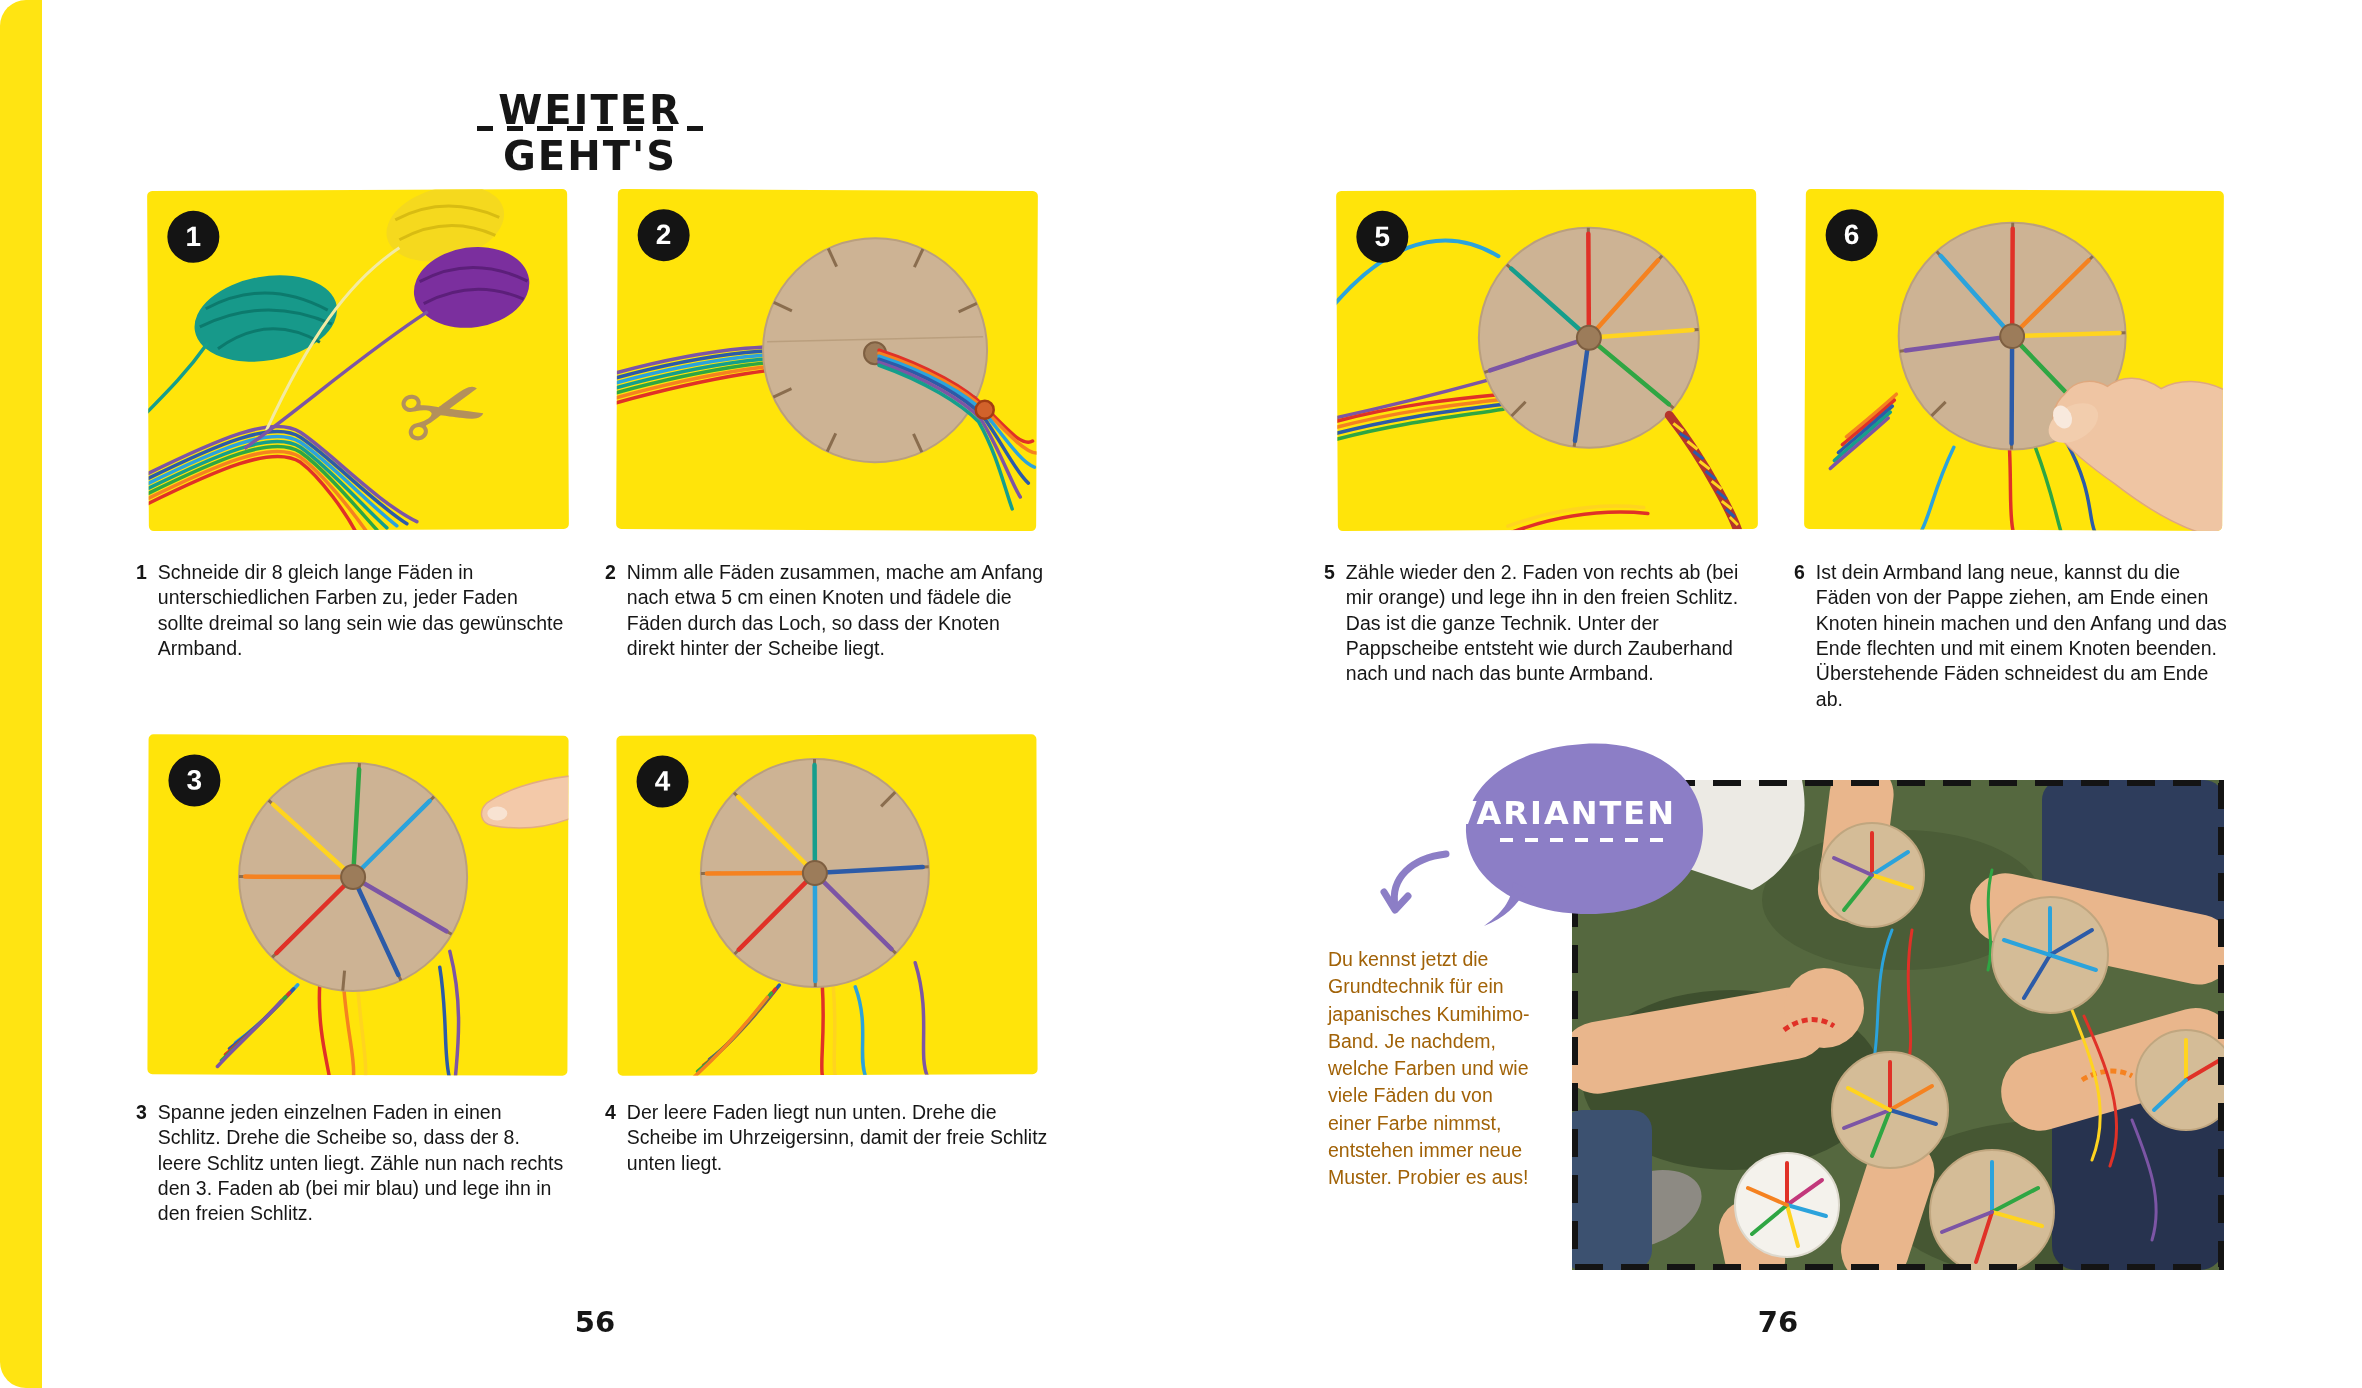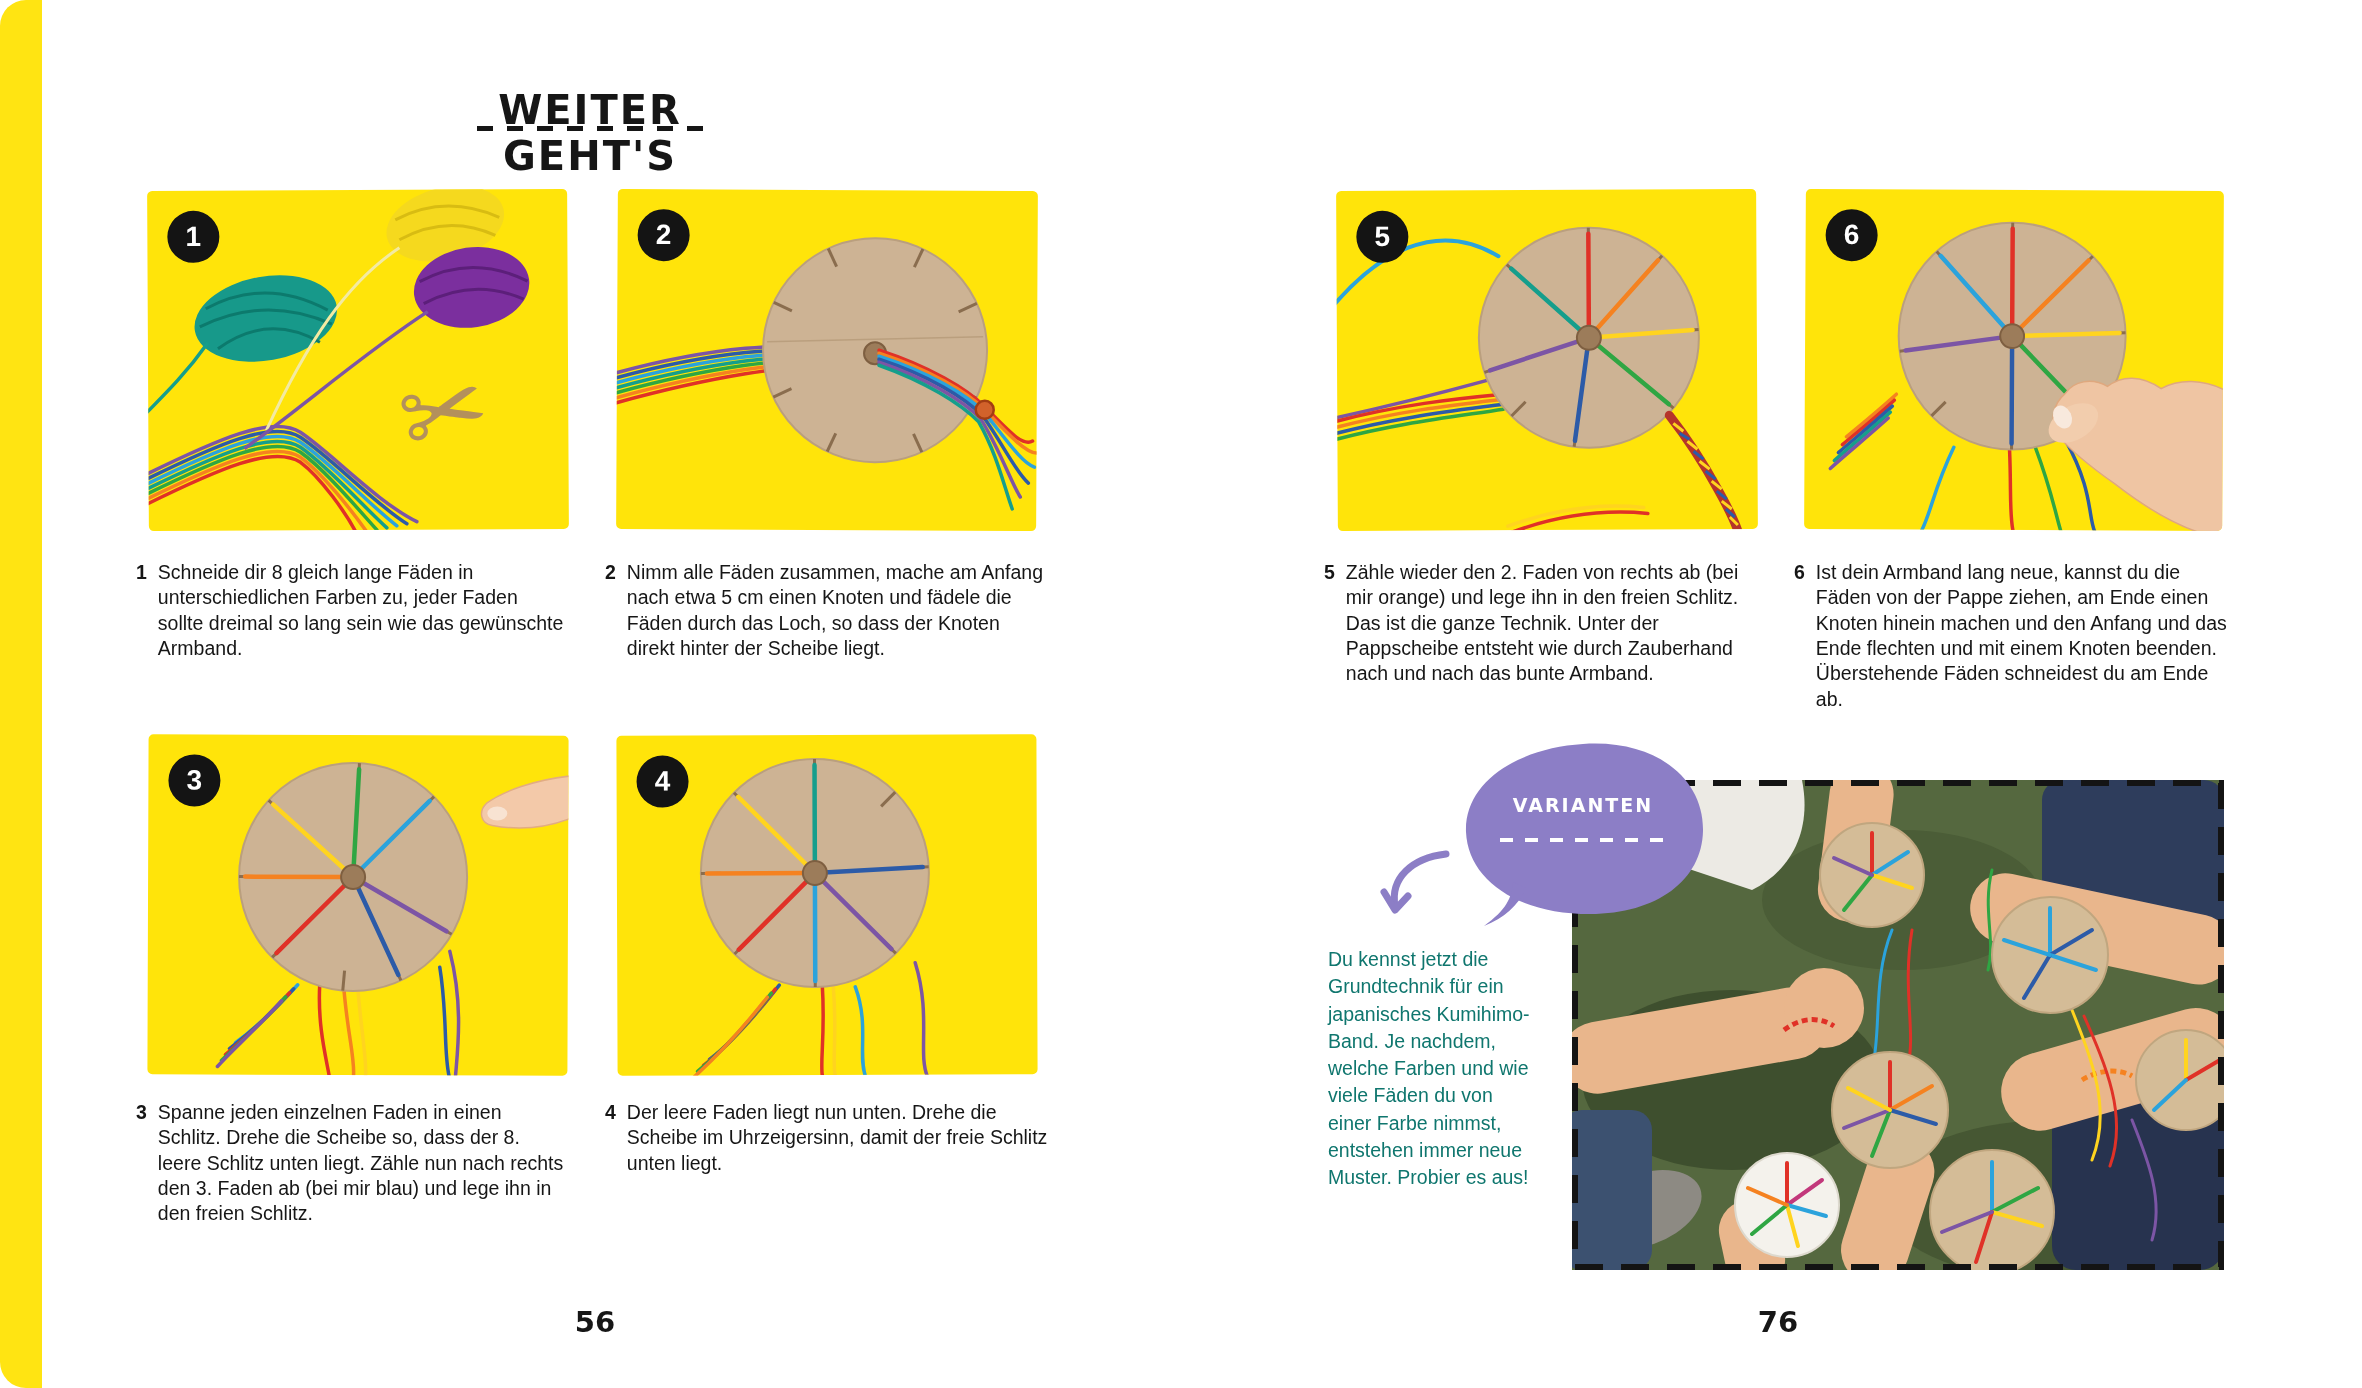--- a/index.html
+++ b/index.html
@@ -33,29 +33,29 @@
   .c3{left:136px;top:1100px;width:432px;}
   .c4{left:605px;top:1100px;width:444px;}
   .c5{left:1324px;top:560px;width:440px;}
   .c6{left:1794px;top:560px;width:444px;}
 
   .kids-photo{position:absolute;left:1572px;top:780px;width:652px;height:490px;}
   .kids-photo svg{position:absolute;left:0;top:0;width:100%;height:100%;}
 
   .bubble{position:absolute;left:1452px;top:736px;width:262px;height:192px;z-index:5;}
   .bubble svg{position:absolute;left:0;top:0;width:100%;height:100%;}
-  .bubble-label{position:absolute;left:0;top:58px;width:100%;text-align:center;
-         font-family:"DejaVu Sans",sans-serif;font-weight:bold;font-size:19px;
+  .bubble-label{position:absolute;left:0;top:58px;width:100%;
+         font-family:"DejaVu Sans",sans-serif;font-weight:bold;font-size:32px;
          letter-spacing:2px;color:#ffffff;}
   .bubble-underline{position:absolute;left:48px;top:102px;width:168px;height:4px;
          background:repeating-linear-gradient(90deg,#ffffff 0 13px,transparent 13px 25px);}
   .bubble-arrow{position:absolute;left:1380px;top:848px;width:82px;height:72px;z-index:6;}
 
   .variants-text{position:absolute;left:1328px;top:946px;width:205px;
-         font-size:19.5px;line-height:1.4;color:#0f766e;}
+         font-size:19.5px;line-height:1.4;color:#a16207;}
   .variants-text p{margin:0;}
 
   .pageno{position:absolute;width:80px;text-align:center;
          font-family:"DejaVu Sans",sans-serif;font-weight:bold;font-size:29px;color:#161616;}
   .pn-left{left:555px;top:1305px;}
   .pn-right{left:1738px;top:1305px;}
 </style>
 </head>
 <body>
 

